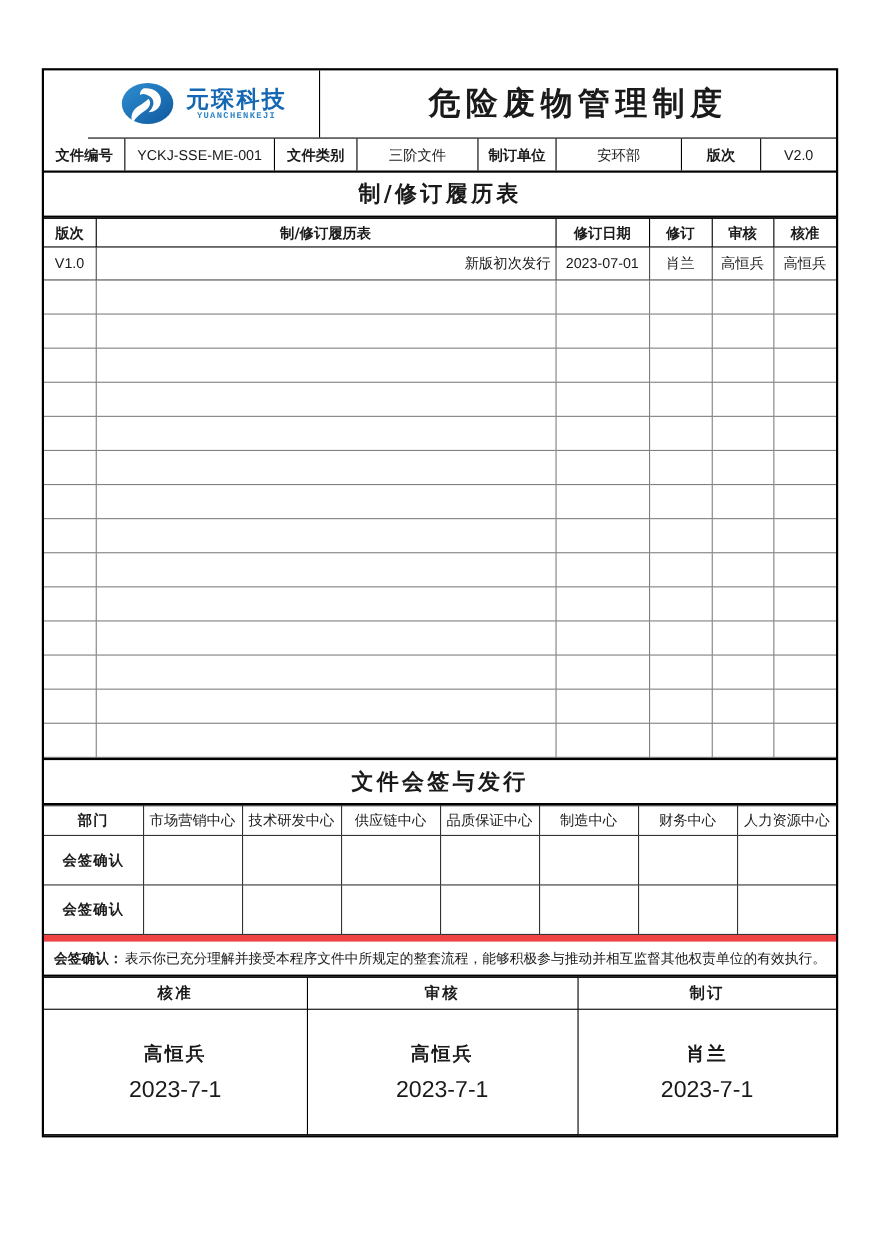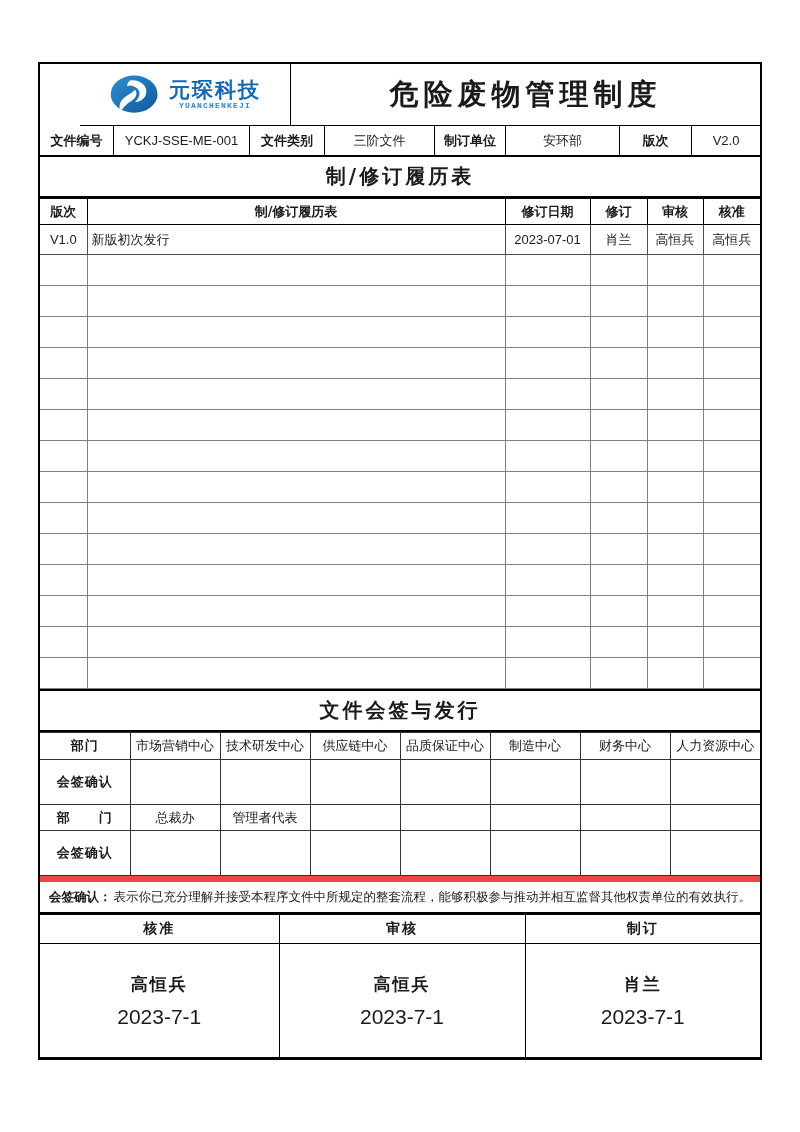--- a/index.html
+++ b/index.html
@@ -52,21 +52,21 @@
   table { border-collapse:collapse; width:100%; table-layout:fixed; }
   .hist th {
     border:1px solid #000; height:25px; font-size:13px; font-weight:bold;
     padding:0 2px; overflow:hidden;
   }
   .hist td {
     border:1px solid #808080; height:29px; font-size:13px;
     padding:0 4px; overflow:hidden; white-space:nowrap;
   }
   .hist tr.filled td { border-color:#4d4d4d; }
-  .hist td.rec { text-align:left; }
+  .hist td.rec { text-align:right; }
   .hist td.ctr { text-align:center; }
   .hist tbody tr.empty { height:31px; }
   
   .signoff-wrap { border-top:1px solid #000; }
   .so th, .so td {
     border:1px solid #333; font-size:13px; padding:0 1px;
     text-align:center; overflow:hidden; white-space:nowrap;
   }
   .so .rowhdr { font-weight:bold; font-size:13px; letter-spacing:1px; }
   .so tr.hdr-row { height:27px; }
@@ -296,30 +296,20 @@
         <td>供应链中心</td>
         <td>品质保证中心</td>
         <td>制造中心</td>
         <td>财务中心</td>
         <td>人力资源中心</td>
       </tr>
       <tr class="confirm-row">
         <td class="rowhdr">会签确认</td>
         <td></td>
         <td></td>
-        <td></td>
-        <td></td>
-        <td></td>
-        <td></td>
-        <td></td>
-      </tr>
-      <tr class="dept2-row">
-        <td class="rowhdr">部　　门</td>
-        <td>总裁办</td>
-        <td>管理者代表</td>
         <td></td>
         <td></td>
         <td></td>
         <td></td>
         <td></td>
       </tr>
       <tr class="confirm-row">
         <td class="rowhdr">会签确认</td>
         <td></td>
         <td></td>

